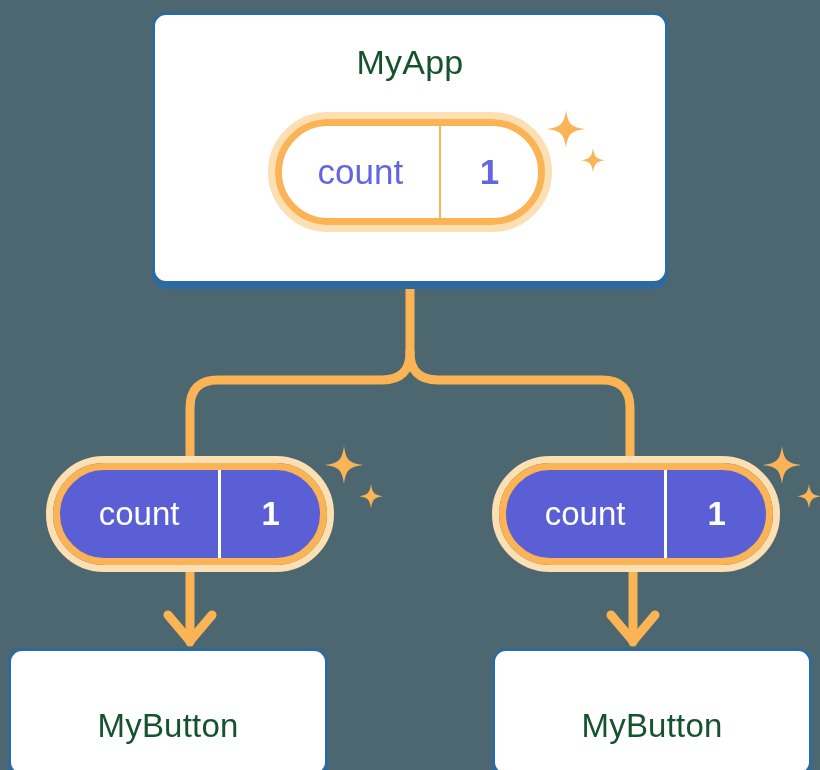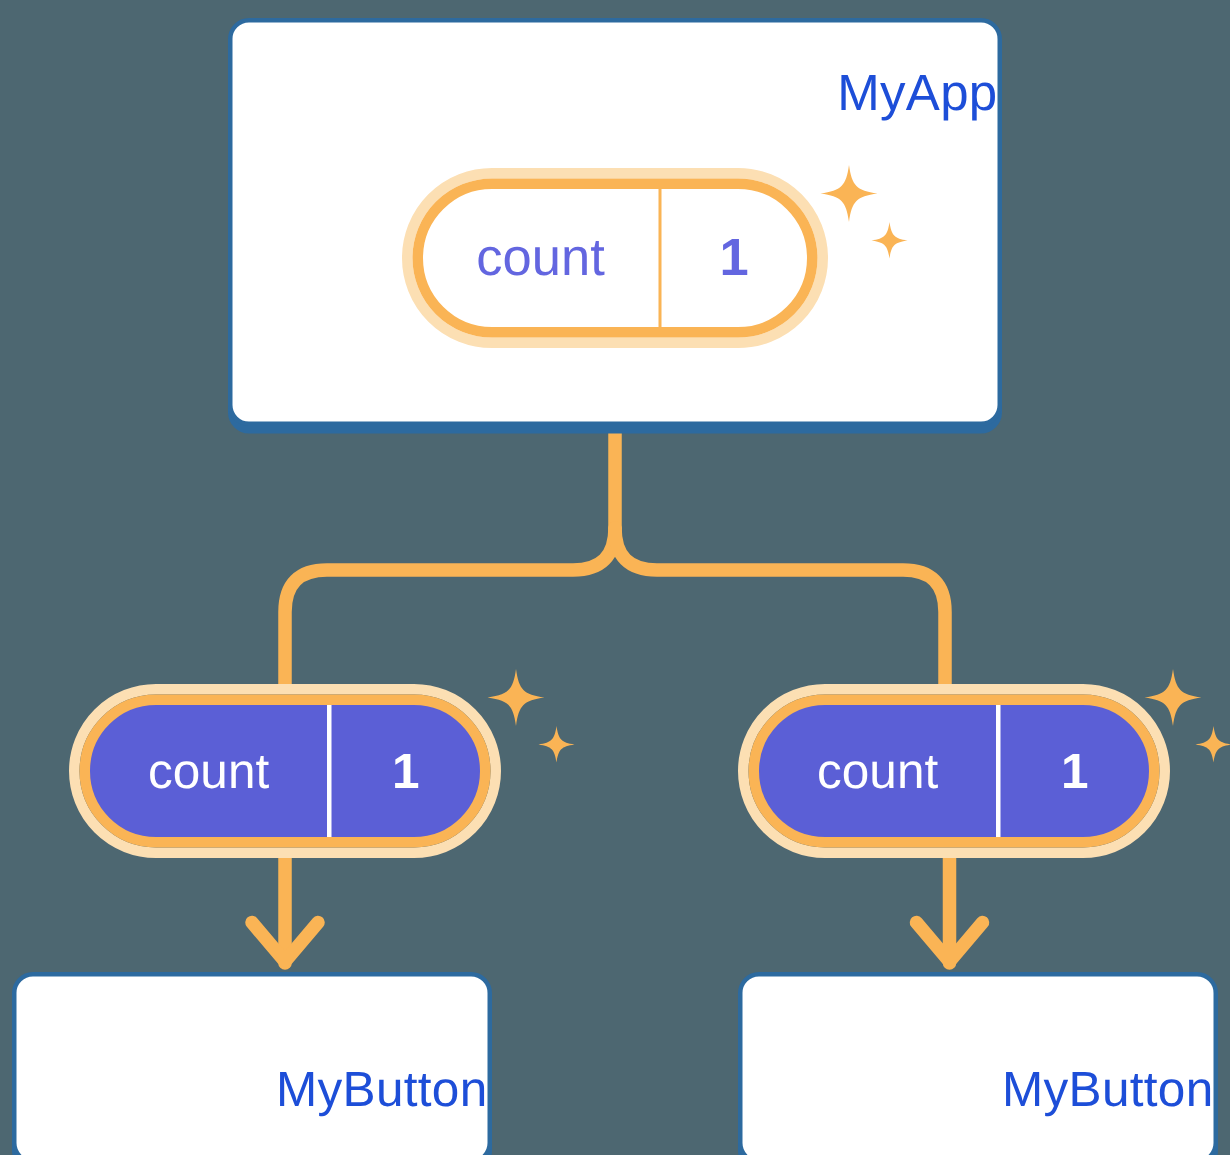--- a/index.html
+++ b/index.html
@@ -33,25 +33,25 @@
   
   .card {
     position: absolute;
     background: #ffffff;
     border: 3px solid #2d6a9f;
     border-radius: 14px;
     box-shadow: 0 5px 0 0 #2d6a9f;
     box-sizing: border-box;
   }
   .card-title {
-    color: #1d4ed8;
+    color: #14532d;
     font-size: 34px;
     font-weight: 400;
     letter-spacing: 0.2px;
-    text-align: right;
+    text-align: center;
     white-space: nowrap;
   }
 
   #card-myapp {
     left: 152px;
     top: 12px;
     width: 516px;
     height: 272px;
   }
   #card-myapp .card-title {

